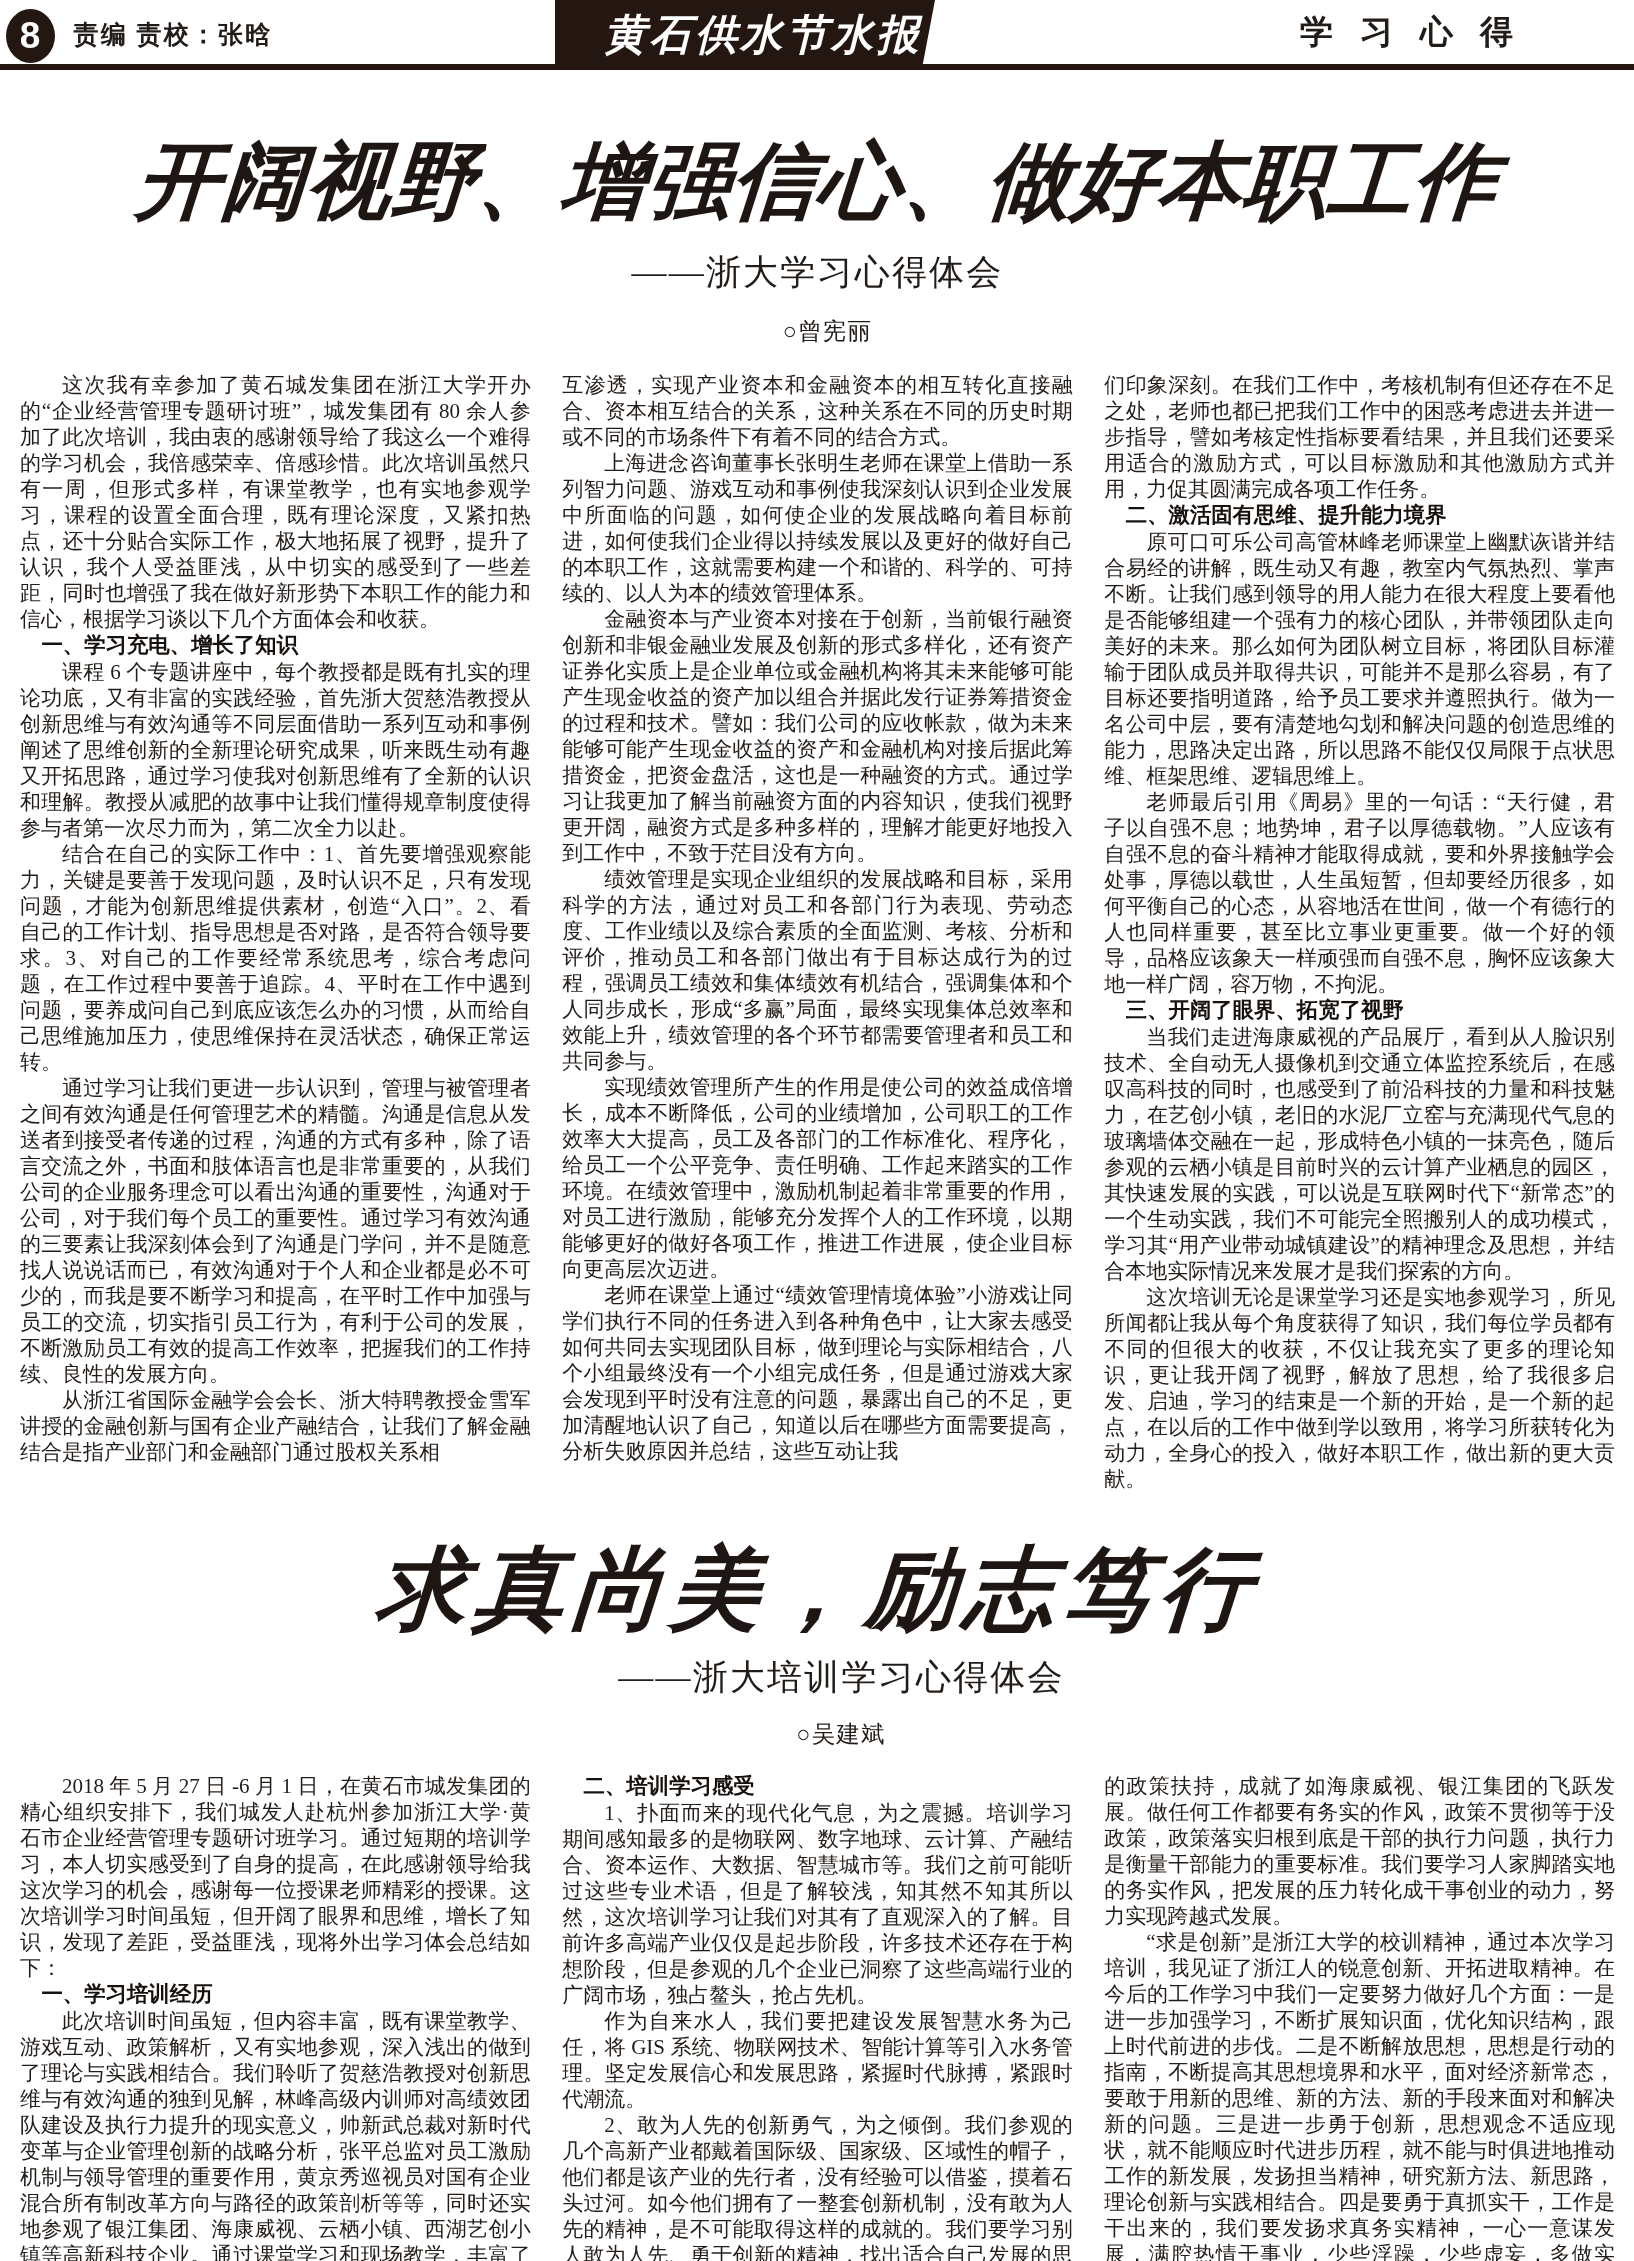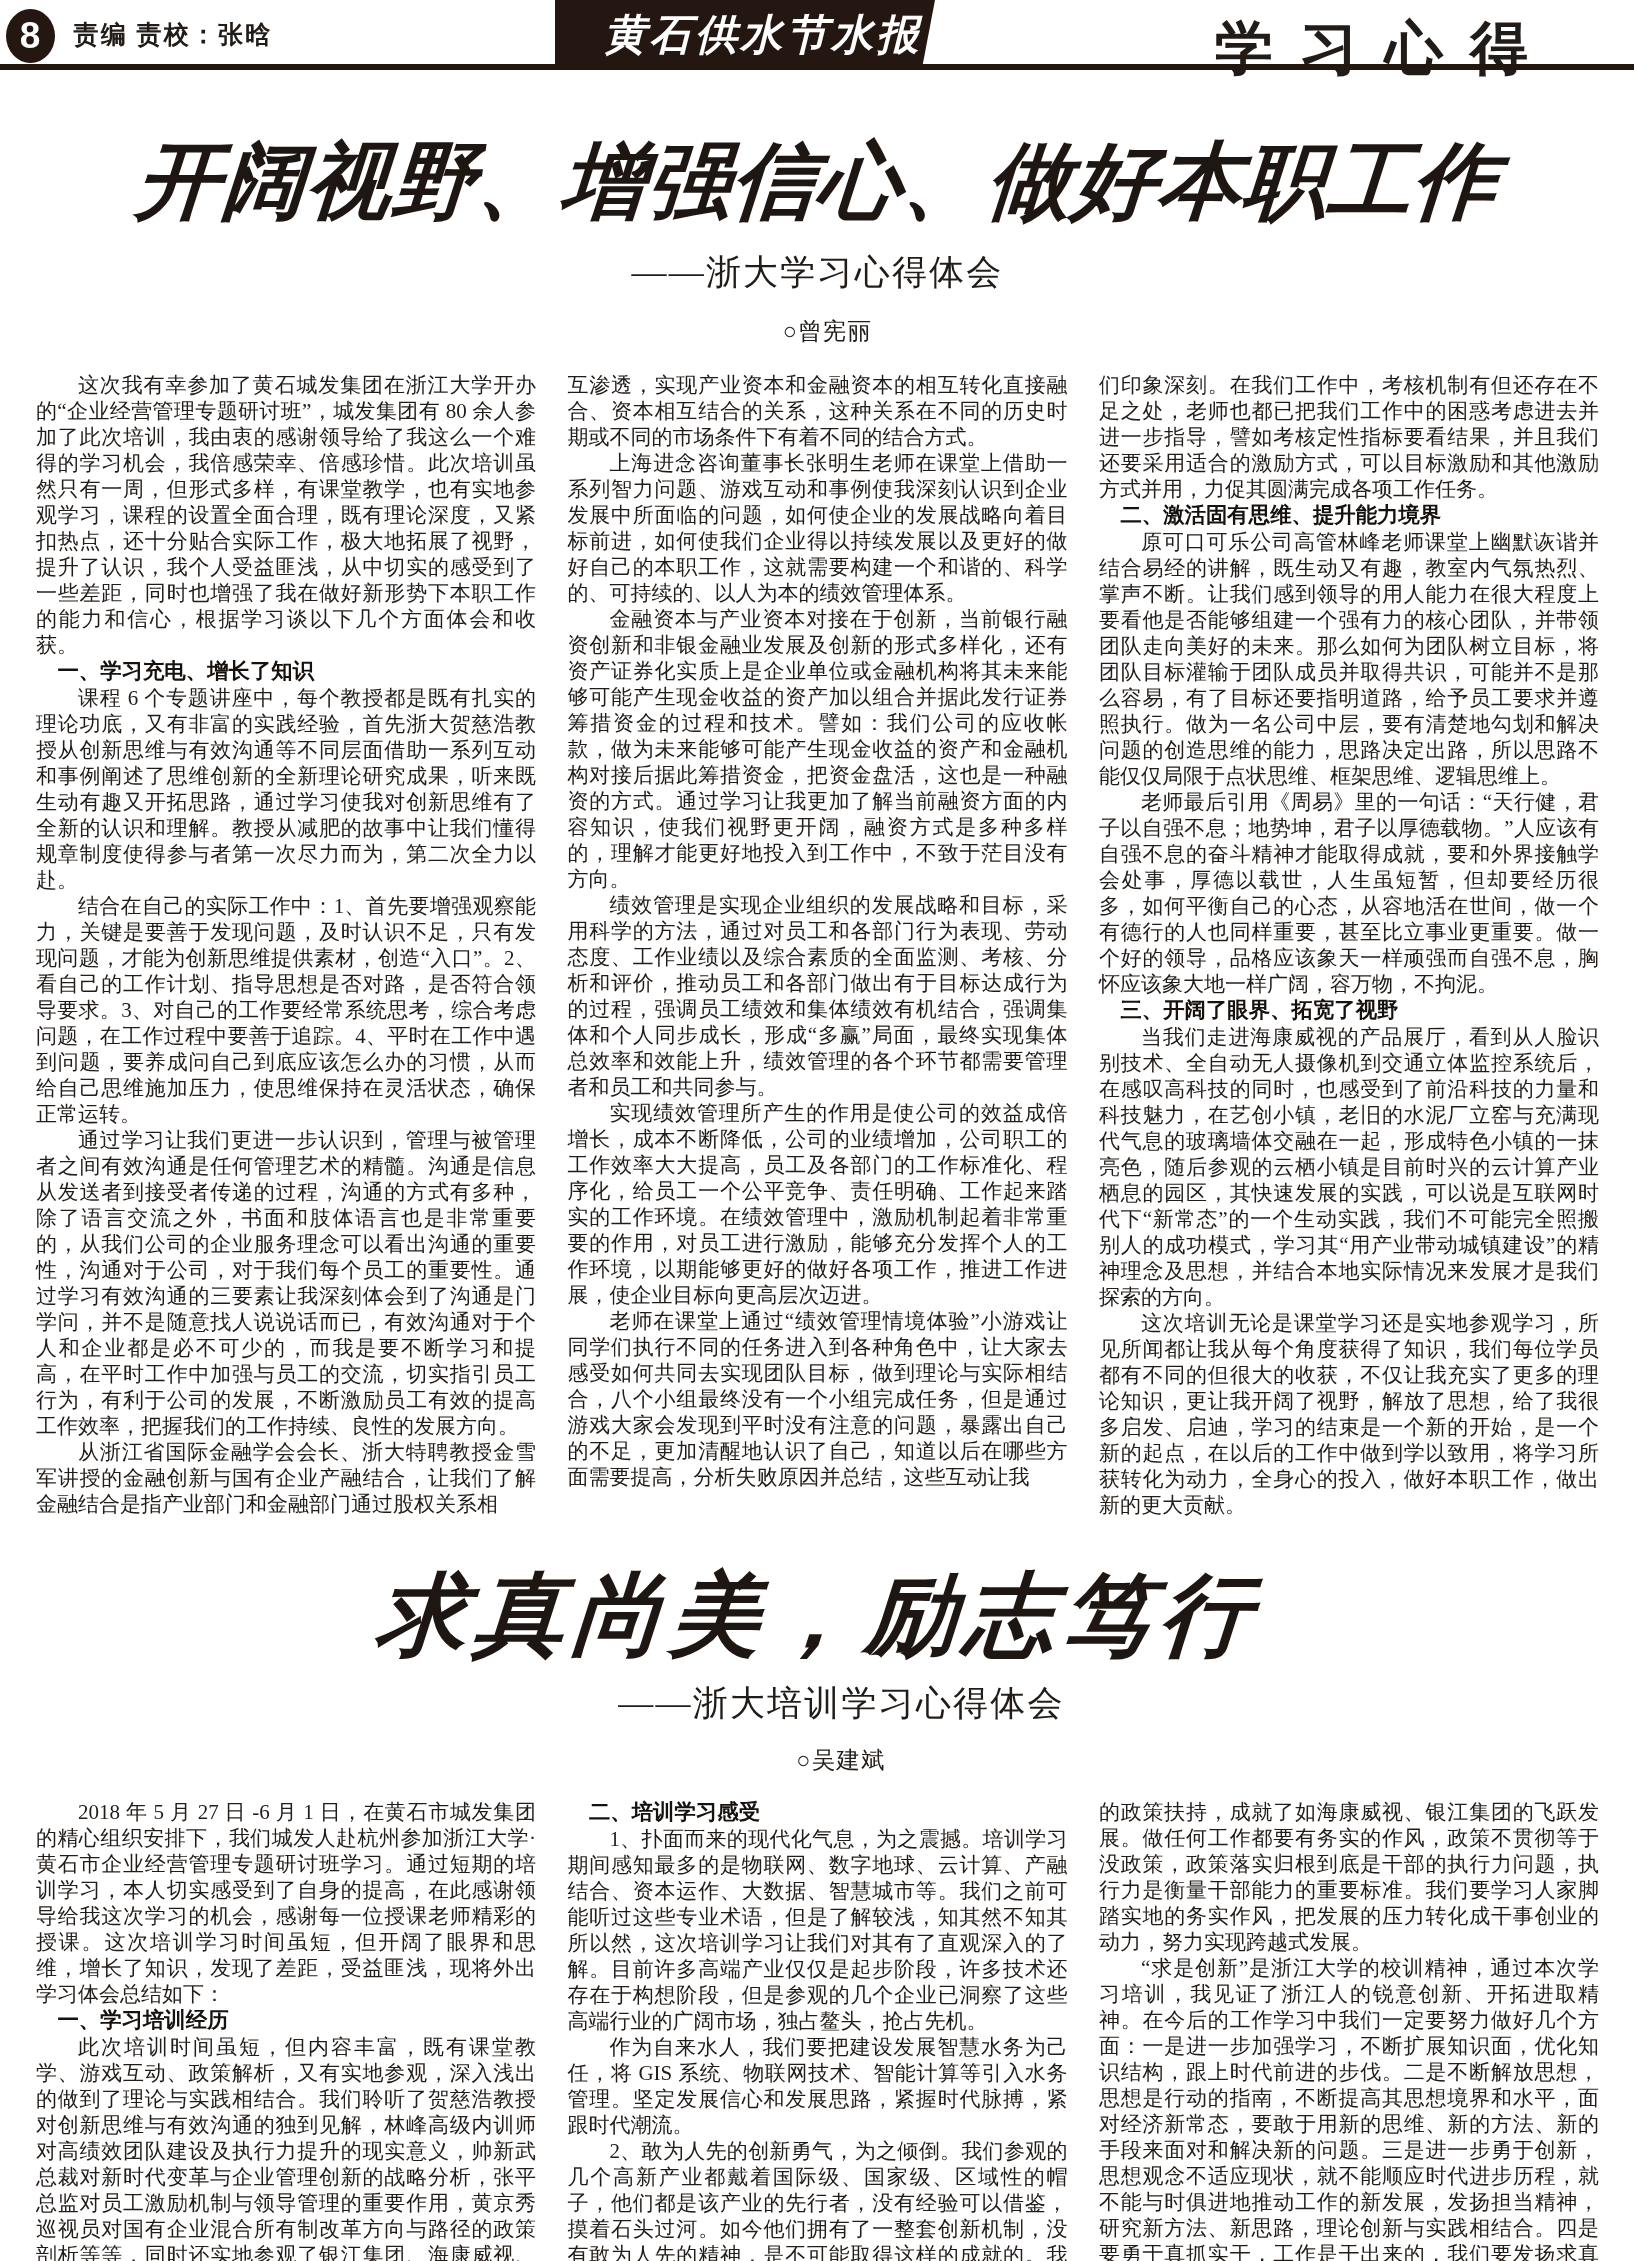--- a/index.html
+++ b/index.html
@@ -49,22 +49,22 @@
     background:#241712;
     color:#ffffff;
     display:flex; align-items:center; justify-content:center;
     font-size:42px; font-weight:bold; font-style:italic;
     letter-spacing:3.4px;
     clip-path:polygon(0 0,100% 0,96.5% 100%,0 100%);
     padding-left:36px;
   }
   .section-title {
     position:absolute;
-    right:80px; top:10px;
-    font-size:58px; font-weight:bold;
+    right:95px; top:10px;
+    font-size:33px; font-weight:bold;
     letter-spacing:27px;
   }
   
   .art-title {
     text-align:center;
     font-family:"DejaVu Serif","Liberation Serif",serif;
     font-style:italic;
     font-weight:bold;
     color:#1d1612;
     transform:skewX(-4deg);
@@ -76,21 +76,21 @@
     letter-spacing:2.2px;
   }
   .art-author {
     text-align:center;
     font-size:23.6px;
     letter-spacing:1.1px;
   }
   .columns {
     display:flex;
     gap:31.5px;
-    padding:0 36px;
+    padding:0 20px;
   }
   .col { flex:1 1 0; min-width:0; }
   .col p.para {
     font-size:21px;
     line-height:26px;
     text-align:justify;
     text-indent:2em;
   }
   .col p.para.cont { text-indent:0; }
   .col h3.sub-head {

